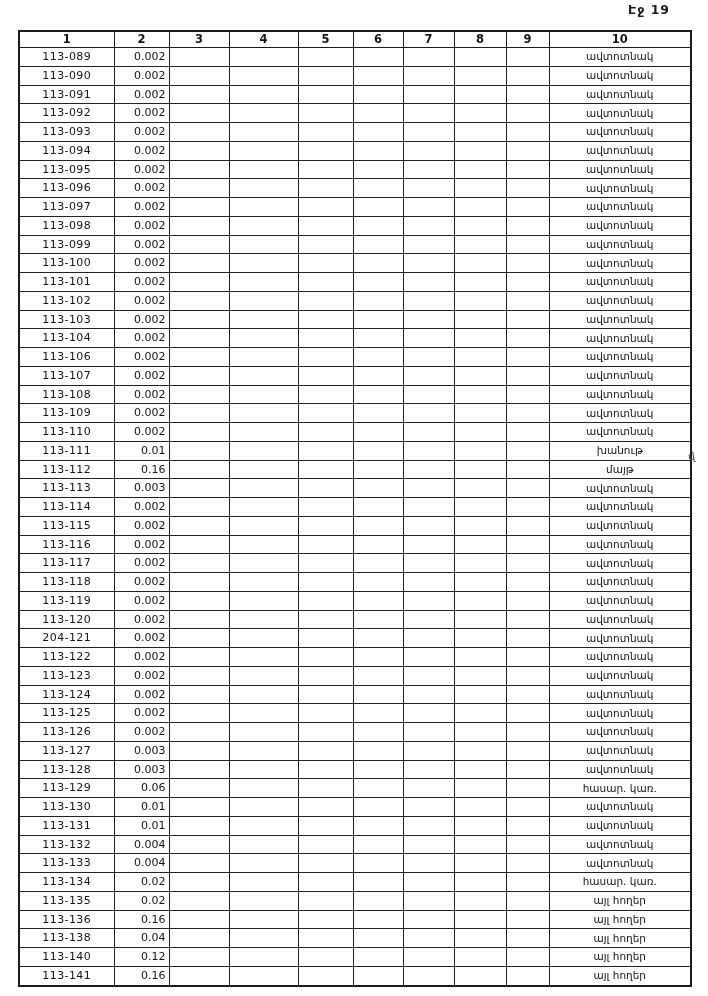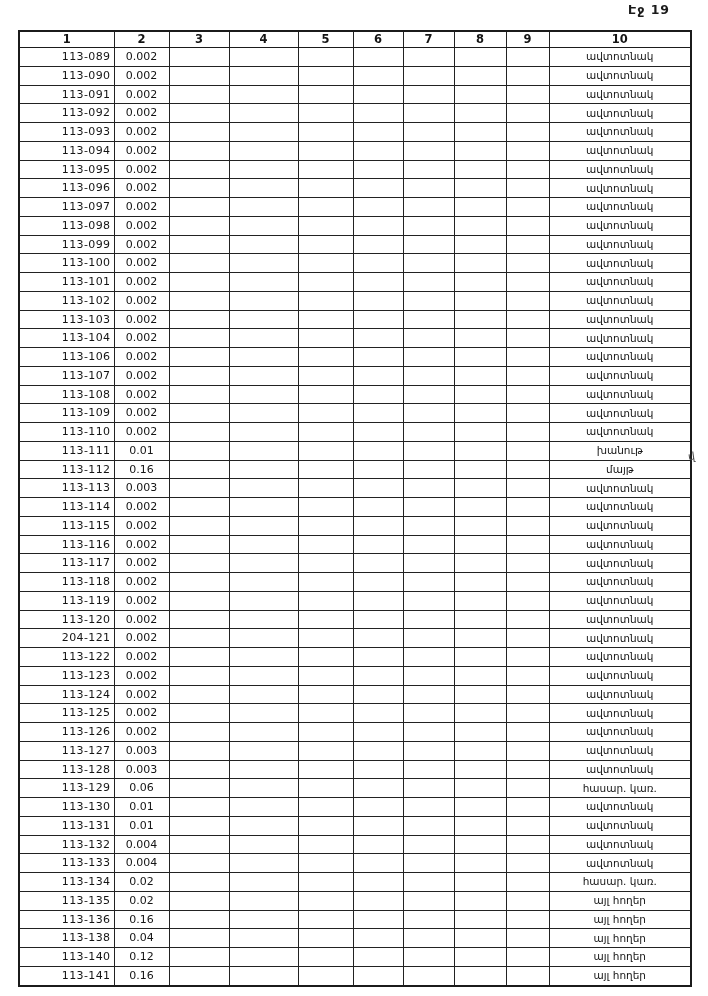--- a/index.html
+++ b/index.html
@@ -43,22 +43,22 @@
     overflow: hidden;
     vertical-align: middle;
   }
   .doc-table th {
     height: 15px;
     font-weight: bold;
     font-size: 11.5px;
     text-align: center;
     border-bottom: 1.8px solid #1b1b1b;
   }
-  .doc-table td.c1 { text-align: right; letter-spacing: 0.4px; }
-  .doc-table td.c2 { text-align: center; }
+  .doc-table td.c1 { text-align: center; letter-spacing: 0.4px; }
+  .doc-table td.c2 { text-align: right; }
   .doc-table td.c10 { text-align: center; padding-left: 3px; font-size: 10.5px; }
   
   col.w1  { width: 95px; }
   col.w2  { width: 55px; }
   col.w3  { width: 60px; }
   col.w4  { width: 69px; }
   col.w5  { width: 55px; }
   col.w6  { width: 50px; }
   col.w7  { width: 51px; }
   col.w8  { width: 52px; }

